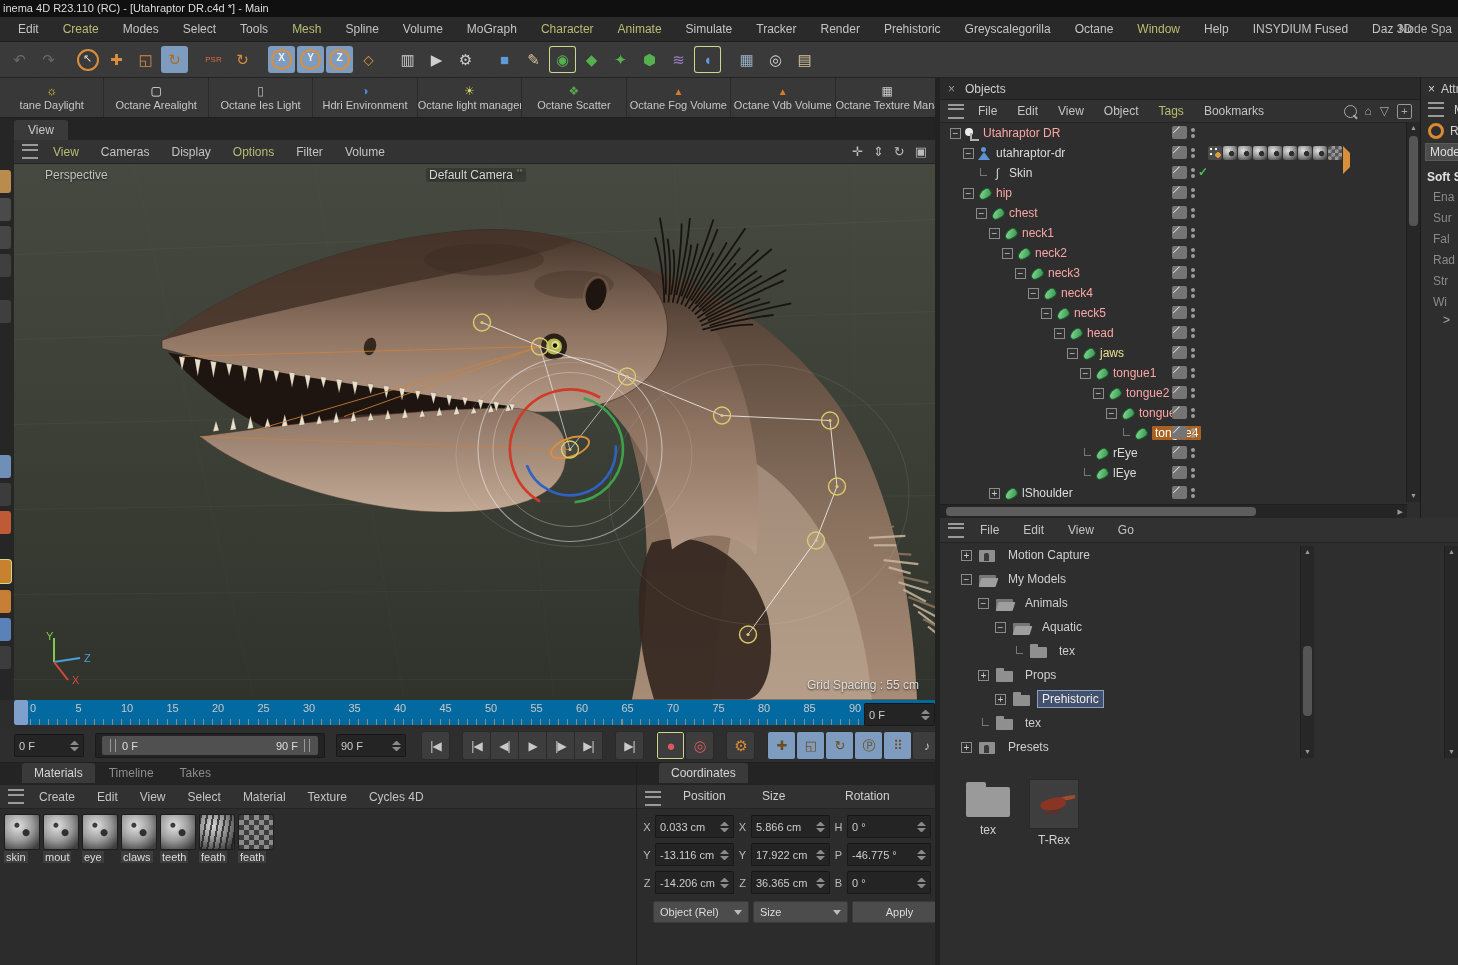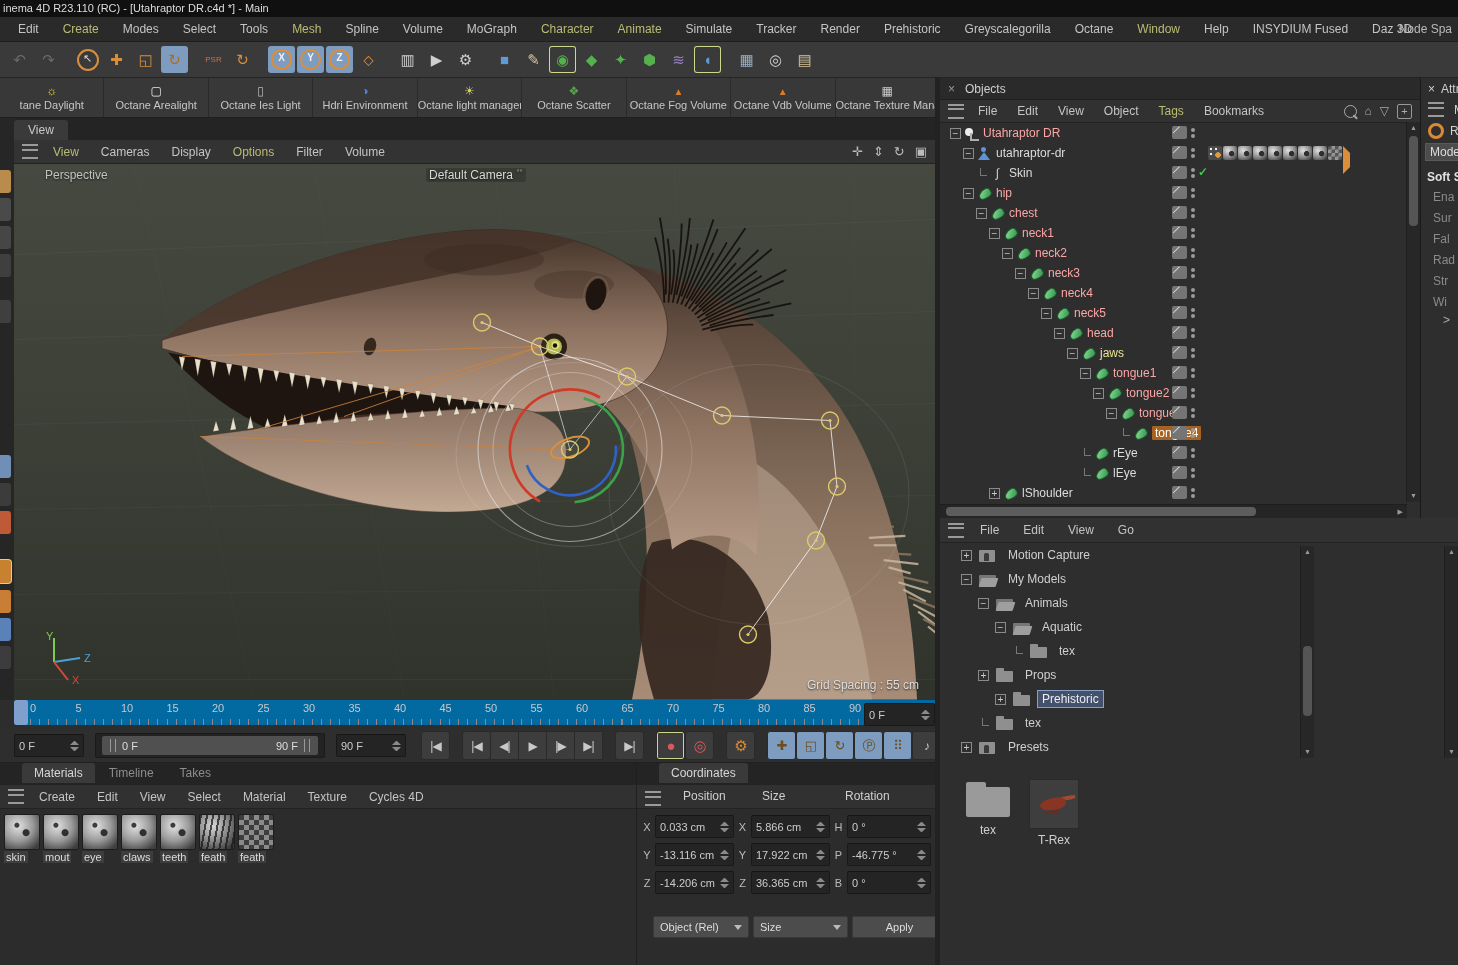--- a/index.html
+++ b/index.html
@@ -130,21 +130,21 @@
   .mlabel{font-size:11px;color:#ddd;background:#3d3d3d;padding:0 2px;margin-top:1px;max-width:34px;
           overflow:hidden;white-space:nowrap}
   
   .coords{left:637px;top:763px;width:298px;height:202px;background:#2c2c2c;box-sizing:border-box}
   .chead{position:relative;height:23px;background:#313131;border-bottom:1px solid #232323;color:#cfcfcf}
   .chead .burger{position:absolute;left:8px;top:6px}
   .chead b{position:absolute;top:4px;font-weight:normal}
   .cgrid{padding:6px 0 0 4px}
   .crow{display:grid;grid-template-columns:12px 79px 13px 79px 13px 84px;gap:0 2px;align-items:center;margin-bottom:5px}
   .cpre{text-align:center;color:#bbb;font-size:11px}
-  .cbot{display:grid;grid-template-columns:96px 95px 95px;gap:0 4px;margin:22px 0 0 16px}
+  .cbot{display:grid;grid-template-columns:96px 95px 95px;gap:0 4px;margin:7px 0 0 16px}
   .dd{height:22px;background:#4c4c4c;border:1px solid #3a3a3a;border-radius:2px;color:#ddd;font-size:11px;
       display:flex;align-items:center;padding:0 6px;box-sizing:border-box}
   .dd::after{content:"";margin-left:auto;border-left:4px solid transparent;border-right:4px solid transparent;
       border-top:5px solid #bbb}
   .btn{height:22px;background:#4c4c4c;border:1px solid #3a3a3a;border-radius:2px;color:#ddd;font-size:11px;
       display:flex;align-items:center;justify-content:center;box-sizing:border-box}
   
   .vdiv{left:935px;top:78px;width:5px;height:887px;background:#222}
   .objects{left:940px;top:78px;width:480px;height:440px;background:#2e2e2e;box-sizing:border-box;overflow:hidden}
   .phead{height:21px;background:#2a2a2a;border-bottom:1px solid #1f1f1f;display:flex;align-items:center;

